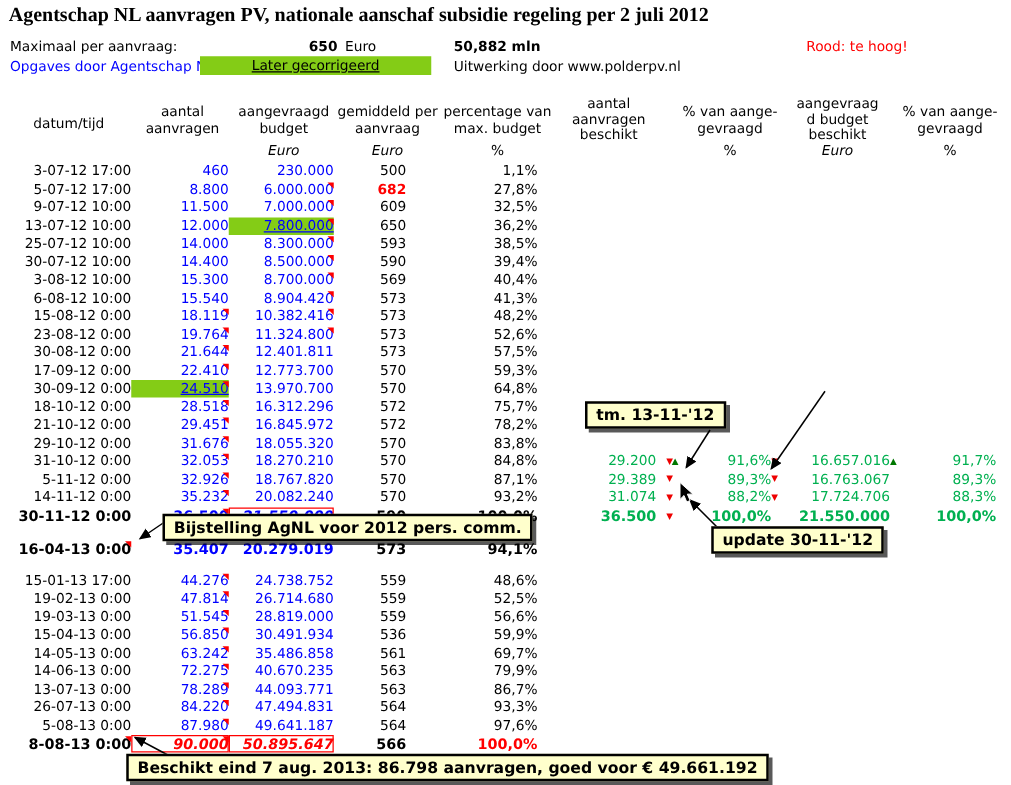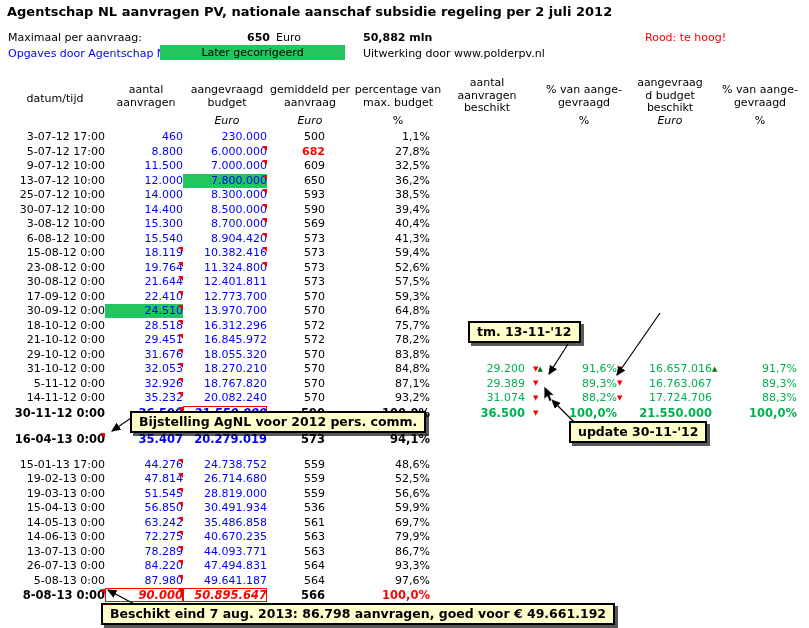--- a/index.html
+++ b/index.html
@@ -1,25 +1,25 @@
 <!DOCTYPE html>
 <html><head>
 <meta charset="utf-8">
 <style>
   html,body{margin:0;padding:0;}
   body{font-family:"DejaVu Sans","Liberation Sans",sans-serif;background:#fff;}
   .sheet{position:relative;width:809px;height:628px;overflow:hidden;background:#fff;
          font-size:11px;color:#000;}
   .abs{position:absolute;white-space:nowrap;}
-  .title{left:7px;top:4px;font-size:13px;font-weight:bold;}
+  .title{left:7px;top:4px;font-size:16px;font-weight:bold;font-family:Liberation Serif, serif;}
   .b{font-weight:bold;text-align:center;}
   .blue{color:#0000ff;}
   .red{color:#ff0000;}
   .green{color:#00b050;}
-  .hlbox{background:#22c55e;}
+  .hlbox{background:#84cc16;text-decoration:underline;}
   
   .l2{top:31px;height:14px;line-height:14px;}
   .l3{top:46px;height:15px;line-height:15px;}
   
   .hdr{position:absolute;width:130px;text-align:center;white-space:pre-line;
        line-height:12.5px;transform:translateX(-50%);}
   .sub{position:absolute;width:80px;text-align:center;transform:translateX(-50%);top:114px;}
   .ital{font-style:italic;}
   
   .rows{position:absolute;left:0;top:130px;width:809px;}
@@ -206,21 +206,21 @@
         <div class="c mz2"></div>
         <div class="c c8 green"></div>
         <div class="c mz3"></div>
         <div class="c c9 green"></div>
       </div>
       <div class="row">
         <div class="c c1">15-08-12 0:00</div>
         <div class="c c2 num">18.119<span class="note"></span></div>
         <div class="c c3 num">10.382.416<span class="note"></span></div>
         <div class="c c4">573</div>
-        <div class="c c5">59,4%</div>
+        <div class="c c5">48,2%</div>
         <div class="c gapcol"></div>
         <div class="c c6 green"></div>
         <div class="c mz1"></div>
         <div class="c c7 green"></div>
         <div class="c mz2"></div>
         <div class="c c8 green"></div>
         <div class="c mz3"></div>
         <div class="c c9 green"></div>
       </div>
       <div class="row">

